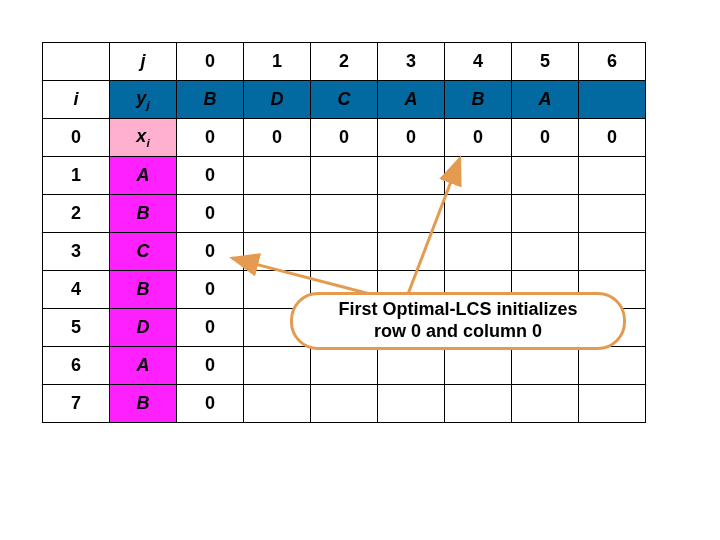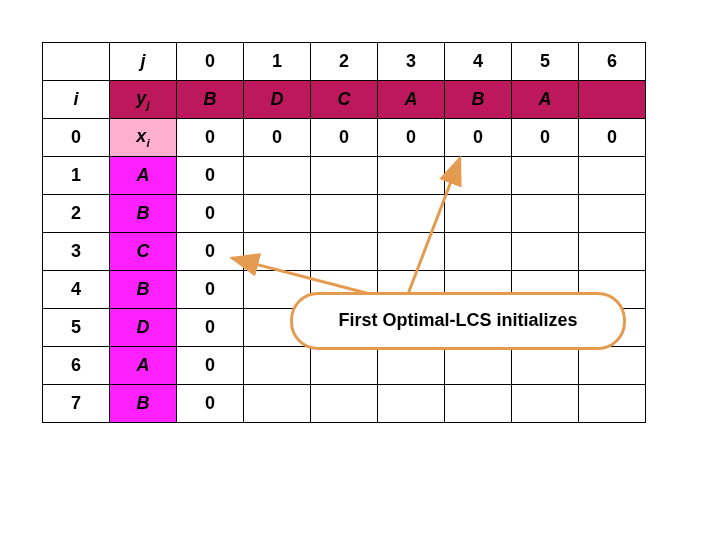--- a/index.html
+++ b/index.html
@@ -24,21 +24,21 @@
     width: 66px;
     height: 37px;
     text-align: center;
     vertical-align: middle;
     font-size: 18px;
     font-weight: bold;
     font-style: italic;
     padding: 0;
   }
   td.norm { font-style: normal; }
-  .yellow  { background: #be185d; }
+  .yellow  { background: #0369a1; }
   .pink    { background: #ffb0d0; }
   .magenta { background: #ff20ff; }
   .sub { font-size: 0.65em; font-style: italic; vertical-align: sub; }
   .callout {
     position: absolute;
     left: 290px;
     top: 292px;
     width: 330px;
     height: 52px;
     background: #fff;
@@ -195,14 +195,15 @@
   </defs>
 
   <line x1="408" y1="294" x2="460" y2="158" stroke="#e49b4f" stroke-width="3" marker-end="url(#arrowhead)"></line>
 
   <line x1="370" y1="294" x2="232" y2="258" stroke="#e49b4f" stroke-width="3" marker-end="url(#arrowhead)"></line>
 </svg>
 
 <div class="callout">
   <div>
     <span>First Optimal-LCS initializes</span><br>
+    <span>row 0 and column 0</span>
   </div>
 </div>
 
 </body></html>

